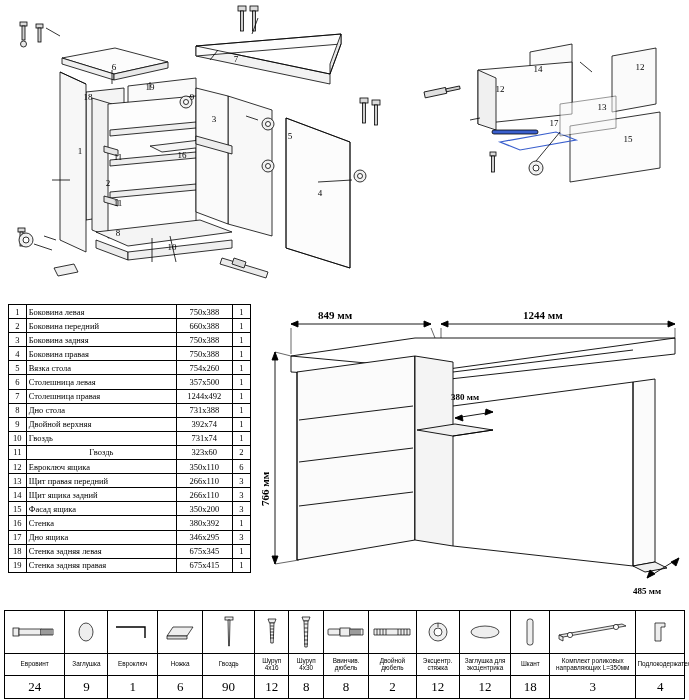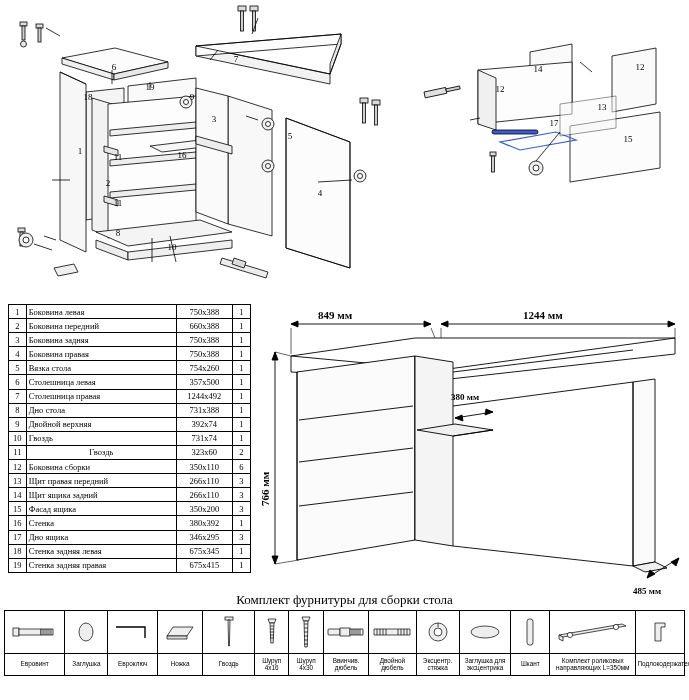--- a/index.html
+++ b/index.html
@@ -294,21 +294,21 @@
           <td class="qty">1</td>
         </tr>
       <tr>
           <td class="num">11</td>
           <td class="name center">Гвоздь</td>
           <td class="dim">323х60</td>
           <td class="qty">2</td>
         </tr>
       <tr>
           <td class="num">12</td>
-          <td class="name">Боковина сборки</td>
+          <td class="name">Евроключ ящика</td>
           <td class="dim">350х110</td>
           <td class="qty">6</td>
         </tr>
       <tr>
           <td class="num">13</td>
           <td class="name">Щит правая передний</td>
           <td class="dim">266х110</td>
           <td class="qty">3</td>
         </tr>
       <tr>
@@ -418,21 +418,20 @@
       <g font-family="Liberation Serif, serif" font-size="11" font-weight="bold" fill="#000">
         <text x="63" y="9">849 мм</text>
         <text x="268" y="9">1244 мм</text>
         <text x="196" y="90" font-size="9">380 мм</text>
         <text x="-196" y="14" transform="rotate(-90)">766 мм</text>
         <text x="378" y="284" font-size="9">485 мм</text>
       </g>
     </svg>
   </div>
 
-  <div class="kit-title">Комплект фурнитуры для сборки стола</div>
 
   <table class="kit">
     <colgroup>
       <col style="width:56px">
         <col style="width:40px">
         <col style="width:46px">
         <col style="width:42px">
       <col style="width:48px">
         <col style="width:32px">
         <col style="width:32px">
@@ -566,16 +565,32 @@
         <td>Шуруп 4х16</td>
         <td>Шуруп 4х30</td>
         <td>Ввинчив. дюбель</td>
         <td>Двойной дюбель</td>
         <td>Эксцентр. стяжка</td>
         <td>Заглушка для эксцентрика</td>
         <td>Шкант</td>
         <td>Комплект роликовых направляющих L=350мм</td>
         <td>Подлокодержатель</td>
       </tr>
+      <tr class="counts">
+        <td>24</td>
+        <td>9</td>
+        <td>1</td>
+        <td>6</td>
+        <td>90</td>
+        <td>12</td>
+        <td>8</td>
+        <td>8</td>
+        <td>2</td>
+        <td>12</td>
+        <td>12</td>
+        <td>18</td>
+        <td>3</td>
+        <td>4</td>
+      </tr>
     </tbody>
   </table>
 
 </div>
 
 </body></html>

